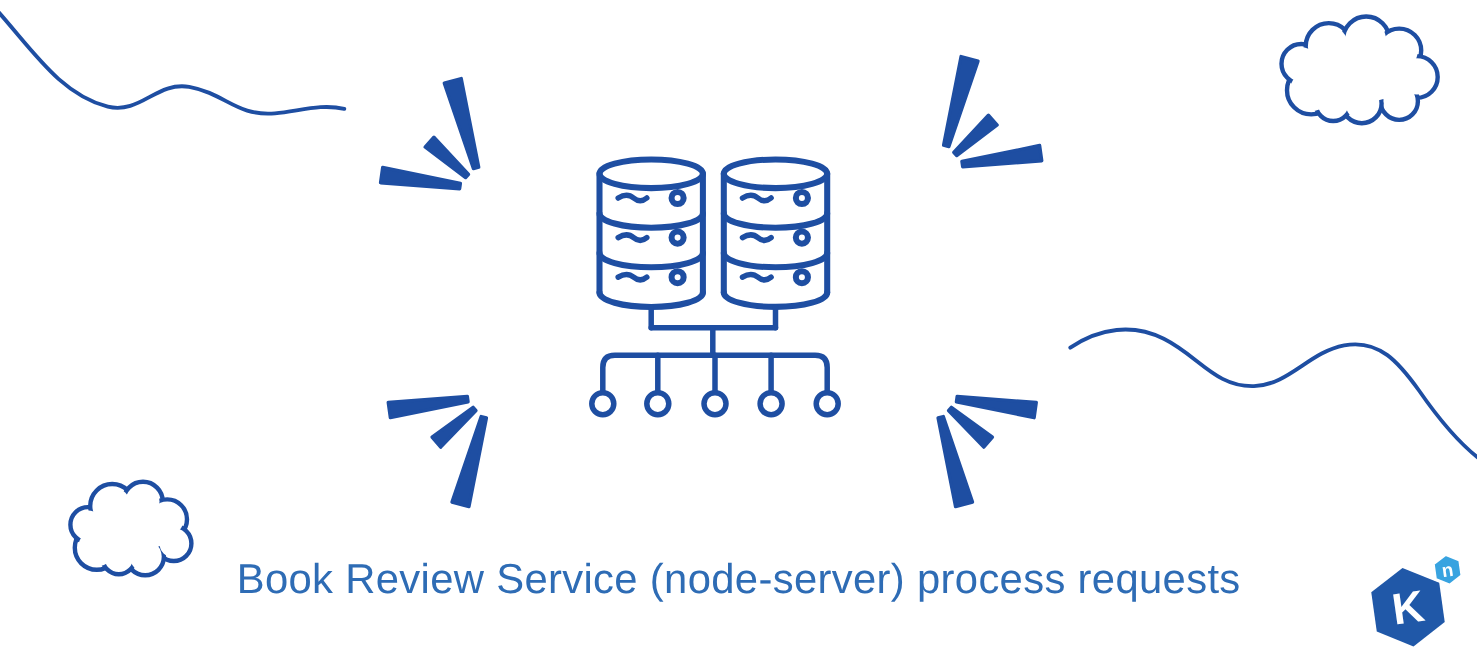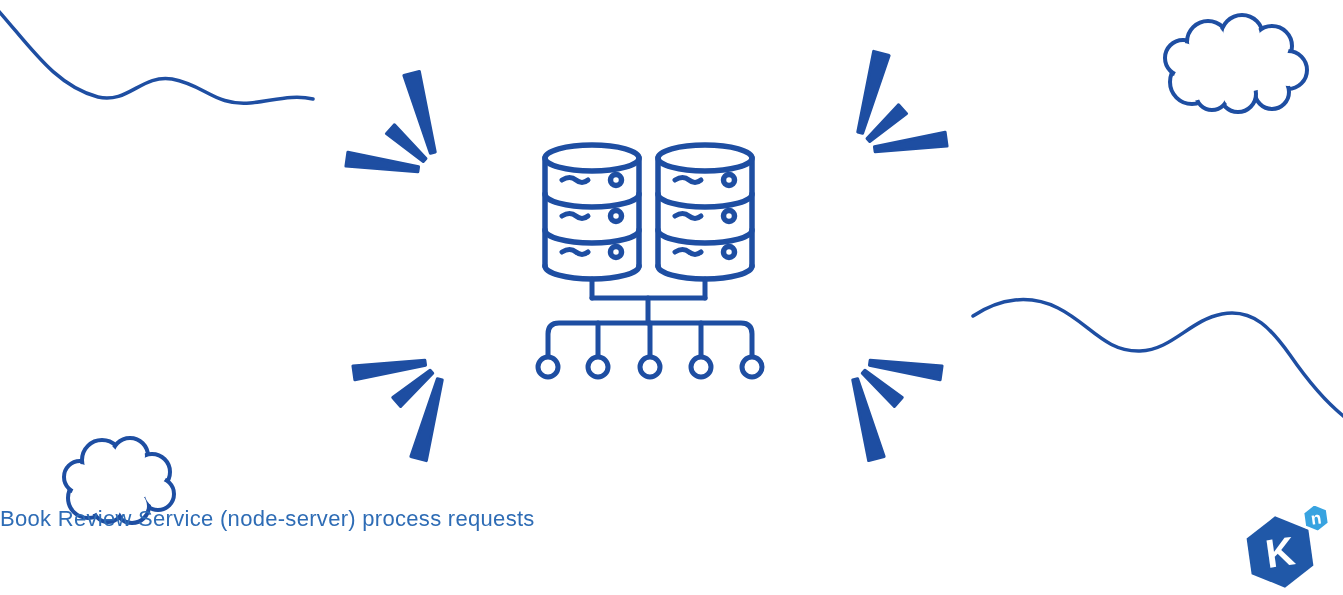--- a/index.html
+++ b/index.html
@@ -21,22 +21,22 @@
   .w3{stroke-width:3.5;}
   .w5{stroke-width:5;}
   .w55{stroke-width:5.5;}
   .cloud{stroke:var(--ink);stroke-width:4;fill:#ffffff;}
   .whitefill{fill:#ffffff;stroke:none;}
   .mark{fill:var(--ink);stroke:var(--ink);stroke-width:3;stroke-linejoin:round;}
   .ring{stroke:var(--ink);stroke-width:5.5;fill:none;}
   #caption{
     position:absolute;
     left:0;right:0;top:506px;
-    text-align:left;
-    font-size:22px;
+    text-align:center;
+    font-size:38px;
     letter-spacing:0.3px;
     color:var(--caption);
   }
   #logo{
     position:absolute;
     left:1240px;top:500px;
     width:110px;height:100px;
   }
   .logo-letter{
     fill:#ffffff;

